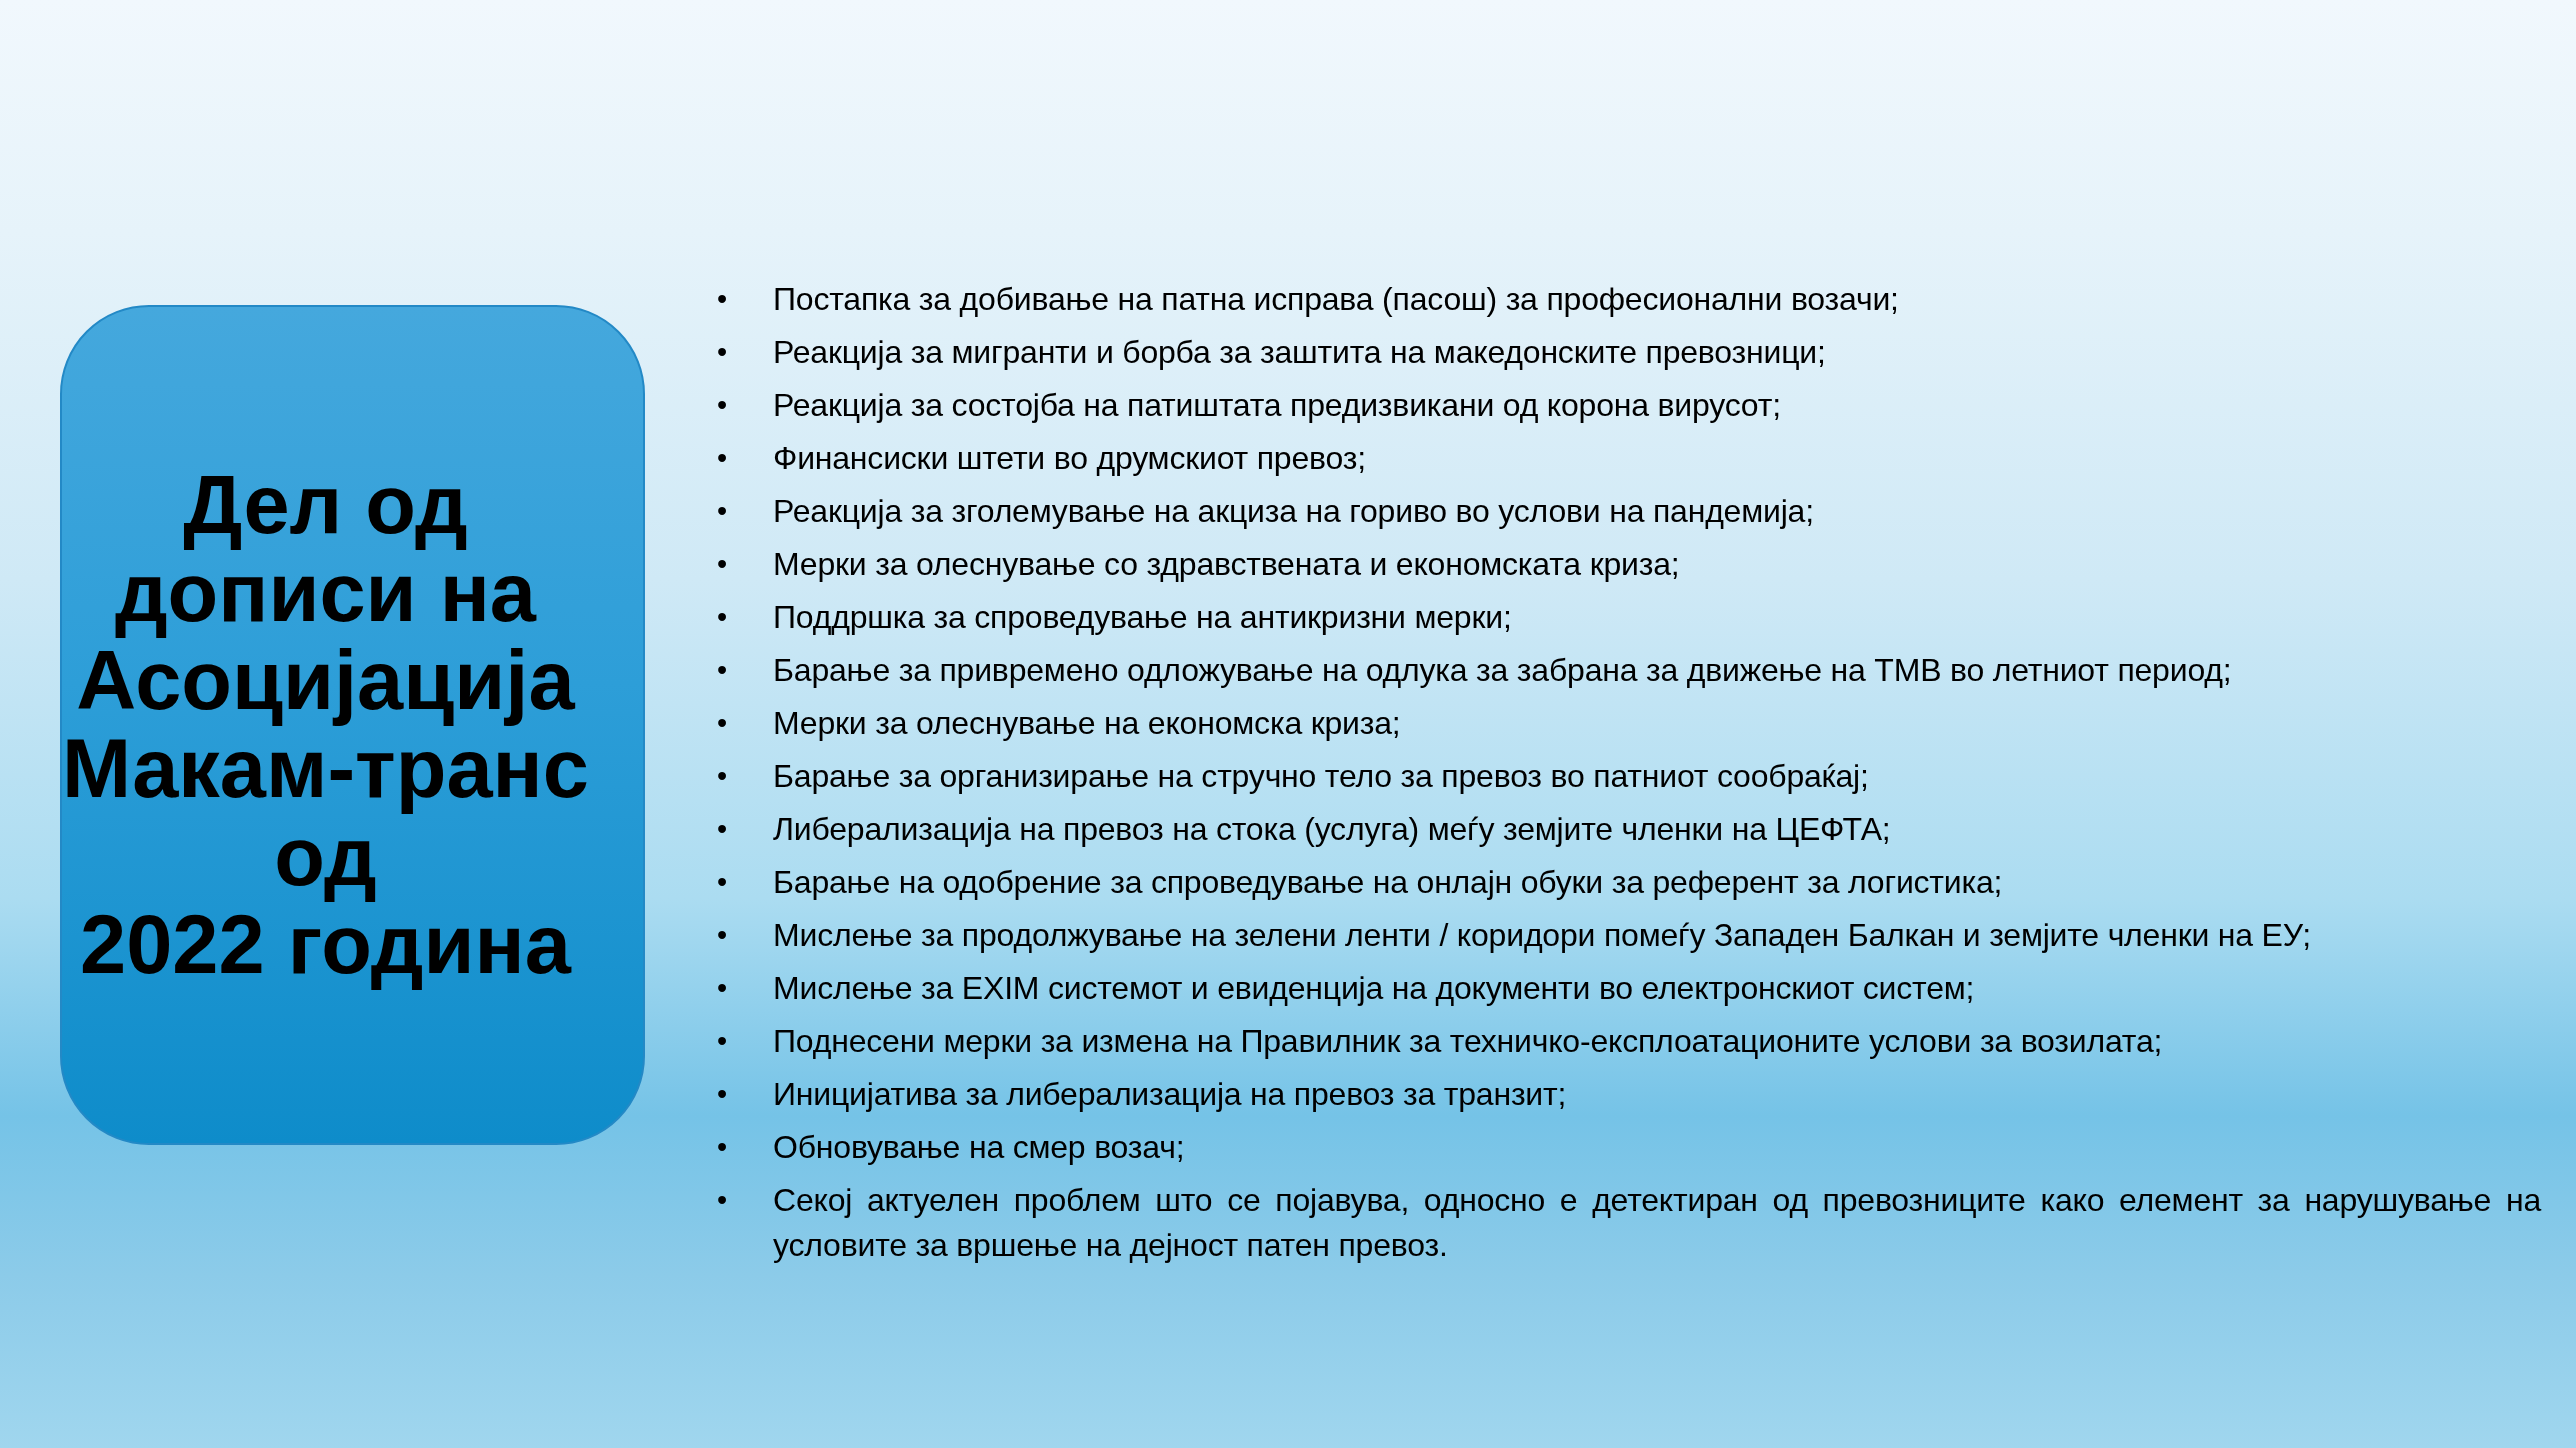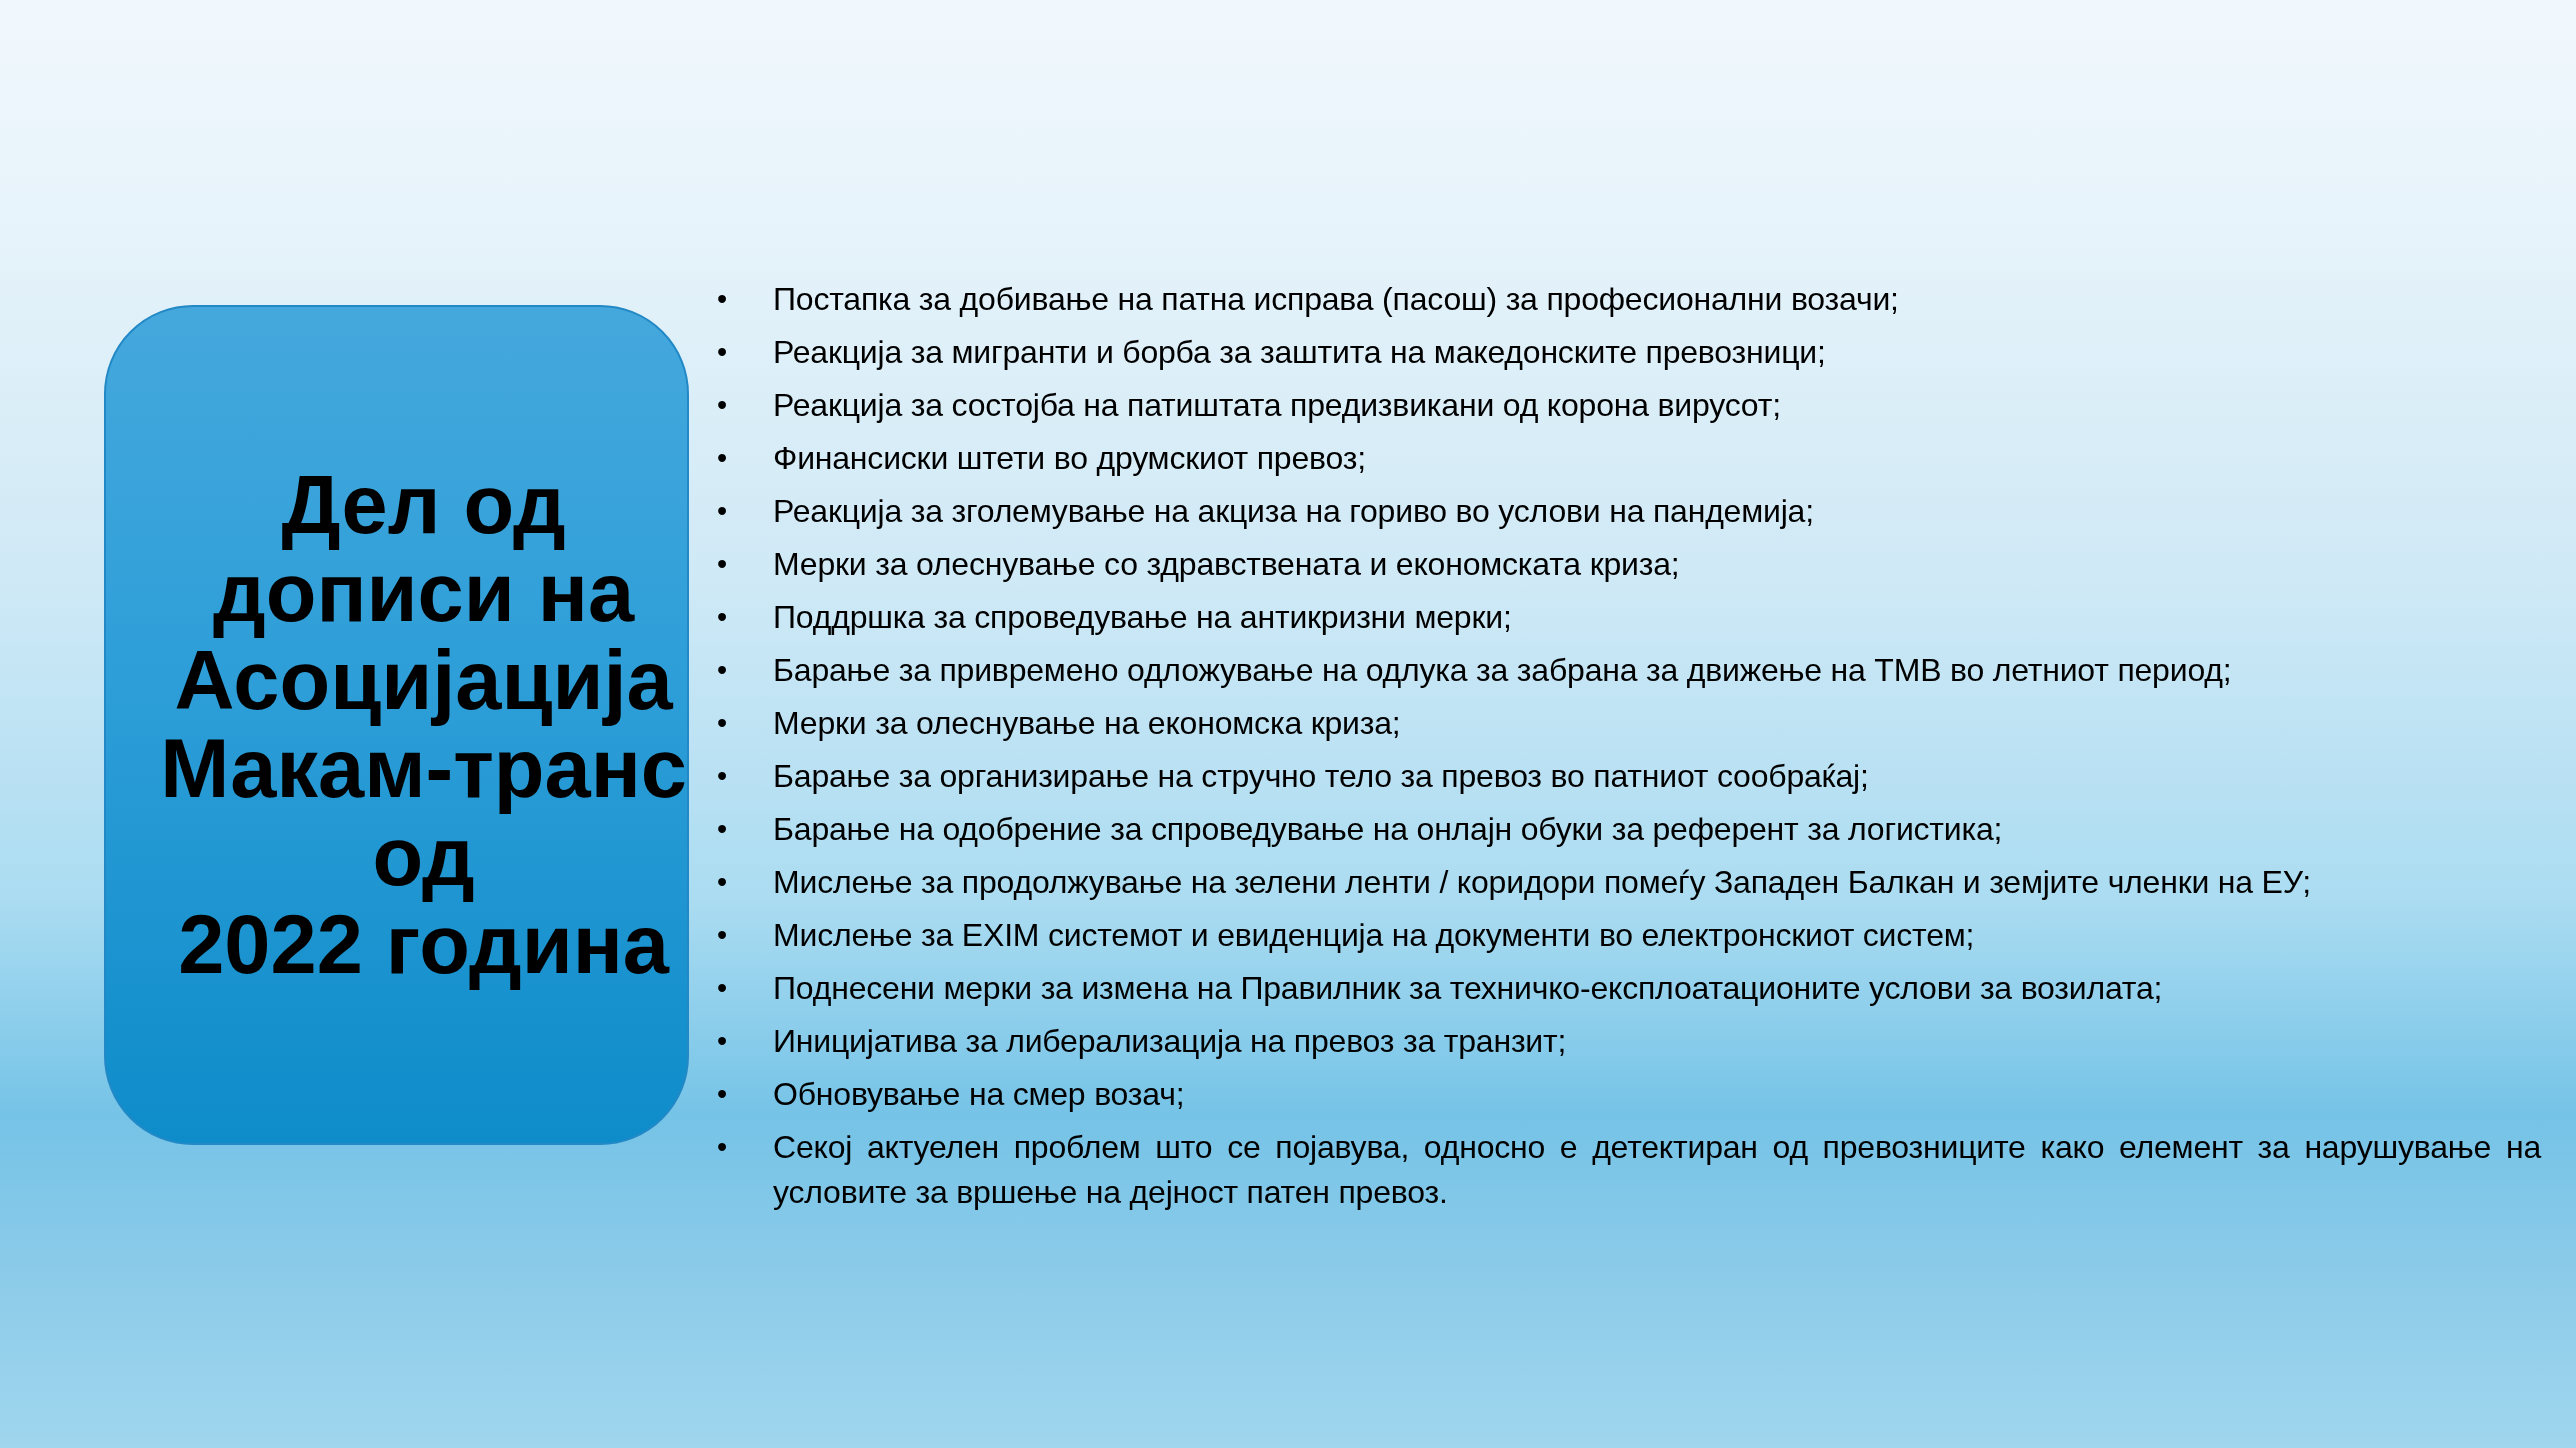--- a/index.html
+++ b/index.html
@@ -26,22 +26,21 @@
     left:60px;
     top:305px;
     width:585px;
     height:840px;
     box-sizing:border-box;
     border-radius:89px;
     border:2.9px solid #2389c6;
     background:linear-gradient(180deg,#45a8dd 0%,#2d9ed8 45%,#0e8cca 100%);
     display:flex;
     align-items:center;
-    justify-content:flex-end;
-    margin-left:44px;
+    justify-content:flex-start;
   }
   .title-text{
     color:#000000;
     font-weight:bold;
     font-size:83px;
     line-height:88px;
     text-align:center;
   }
   .title-text div{white-space:nowrap;}
   .bullets{
@@ -93,20 +92,21 @@
     <li>Постапка за добивање на патна исправа (пасош) за професионални возачи;</li>
     <li>Реакција за мигранти и борба за заштита на македонските превозници;</li>
     <li>Реакција за состојба на патиштата предизвикани од корона вирусот;</li>
     <li>Финансиски штети во друмскиот превоз;</li>
     <li>Реакција за зголемување на акциза на гориво во услови на пандемија;</li>
     <li>Мерки за олеснување со здравствената и економската криза;</li>
     <li>Поддршка за спроведување на антикризни мерки;</li>
     <li>Барање за привремено одложување на одлука за забрана за движење на ТМВ во летниот период;</li>
     <li>Мерки за олеснување на економска криза;</li>
     <li>Барање за организирање на стручно тело за превоз во патниот сообраќај;</li>
+    <li>Либерализација на превоз на стока (услуга) меѓу земјите членки на ЦЕФТА;</li>
     <li>Барање на одобрение за спроведување на онлајн обуки за референт за логистика;</li>
     <li>Мислење за продолжување на зелени ленти / коридори помеѓу Западен Балкан и земјите членки на ЕУ;</li>
     <li>Мислење за EXIM системот и евиденција на документи во електронскиот систем;</li>
     <li>Поднесени мерки за измена на Правилник за техничко-експлоатационите услови за возилата;</li>
     <li>Иницијатива за либерализација на превоз за транзит;</li>
     <li>Обновување на смер возач;</li>
     <li>Секој актуелен проблем што се појавува, односно е детектиран од превозниците како елемент за нарушување на условите за вршење на дејност патен превоз.</li>
   </ul>
 
 </div>

